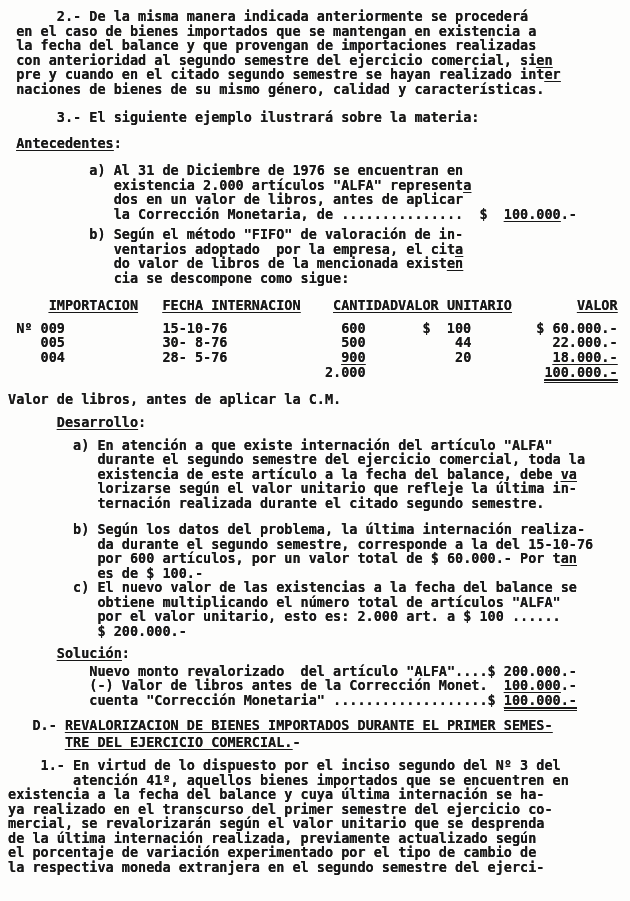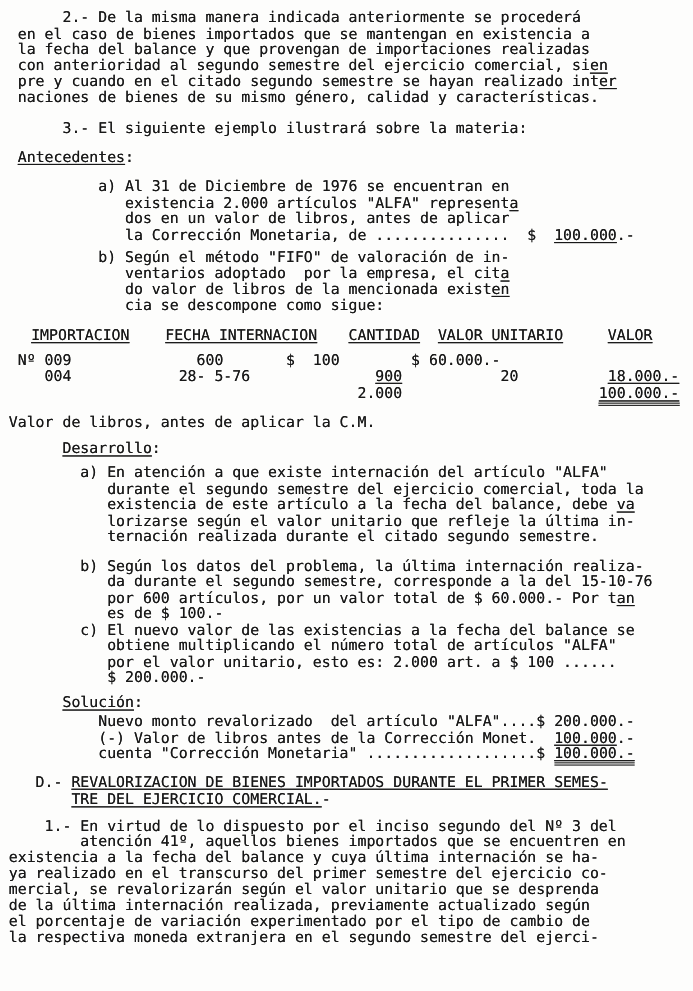--- a/index.html
+++ b/index.html
@@ -7,21 +7,21 @@
     width:630px;height:901px;overflow:hidden;
     background:#fdfdfc;
     font-family:"DejaVu Sans Mono","Liberation Mono",monospace;
   }
   #doc{
     box-sizing:border-box;
     width:630px;height:670px;
     padding:5px 0 0 8px;
     color:#181818;
     font-size:13.5px;
-    font-weight:normal;
+    font-weight:bold;
     line-height:14.5px;
     text-shadow:0 0 0.6px rgba(20,20,20,0.85);
   }
   .block{margin:0;}
   .line{white-space:pre;}
   .u{text-decoration:underline;text-underline-offset:2px;}
   .uu{text-decoration:underline;text-underline-offset:2px;border-bottom:3px double #181818;padding-bottom:0px;}
 
   
   .b-paragraph-2{margin-top:4px;}
@@ -43,21 +43,21 @@
   
   .trow{white-space:pre;display:flex;line-height:14.5px;}
   .trow.thead{margin-bottom:8px;}
   .trow.totals{margin-top:1px;}
   .tc{display:inline-block;white-space:pre;}
   .c0{width:16ch;text-align:left;}
   .c1{width:20ch;text-align:left;}
   .c2{width:12ch;text-align:right;padding-right:4ch;box-sizing:border-box;}
   .c3{width:14ch;text-align:right;padding-right:5ch;box-sizing:border-box;}
   .c4{width:13ch;text-align:right;}
-  .thead .tc{text-align:center;padding:0;}
+  .thead .tc{text-align:right;padding:0;}
 </style>
 </head>
 <body>
 
 <main id="doc">
     <section class="block b-paragraph-2">
       <div class="line">      2.- De la misma manera indicada anteriormente se procederá</div>
       <div class="line"> en el caso de bienes importados que se mantengan en existencia a</div>
       <div class="line"> la fecha del balance y que provengan de importaciones realizadas</div>
       <div class="line"> con anterioridad al segundo semestre del ejercicio comercial, si<span class="u">en</span></div>
@@ -77,21 +77,22 @@
       <div class="line">             la Corrección Monetaria, de ...............  $  <span class="u">100.000</span>.-</div>
     </section>
     <section class="block b-antecedentes-item-b">
       <div class="line">          b) Según el método "FIFO" de valoración de in-</div>
       <div class="line">             ventarios adoptado  por la empresa, el cit<span class="u">a</span></div>
       <div class="line">             do valor de libros de la mencionada exist<span class="u">en</span></div>
       <div class="line">             cia se descompone como sigue:</div>
     </section>
     <section class="block b-table-importaciones">
       <div class="trow thead"><span class="tc c0"><span class="u">IMPORTACION</span></span><span class="tc c1"><span class="u">FECHA INTERNACION</span></span><span class="tc c2"><span class="u">CANTIDAD</span></span><span class="tc c3"><span class="u">VALOR UNITARIO</span></span><span class="tc c4">  <span class="u">VALOR</span></span></div>
-      <div class="trow"><span class="tc c0"> Nº 009</span><span class="tc c2">600</span><span class="tc c3">$  100</span><span class="tc c4">$ 60.000.-</span></div>
+      <div class="trow"><span class="tc c0"> Nº 009</span><span class="tc c1">   15-10-76</span><span class="tc c2">600</span><span class="tc c3">$  100</span><span class="tc c4">$ 60.000.-</span></div>
+      <div class="trow"><span class="tc c0">    005</span><span class="tc c1">   30- 8-76</span><span class="tc c2">500</span><span class="tc c3">44</span><span class="tc c4">22.000.-</span></div>
       <div class="trow"><span class="tc c0">    004</span><span class="tc c1">   28- 5-76</span><span class="tc c2"><span class="u">900</span></span><span class="tc c3">20</span><span class="tc c4"><span class="u">18.000.-</span></span></div>
       <div class="trow totals"><span class="tc c0"></span><span class="tc c1"></span><span class="tc c2">2.000</span><span class="tc c3"></span><span class="tc c4"><span class="uu">100.000.-</span></span></div>
     </section>
     <section class="block b-valor-de-libros">
       <div class="line">Valor de libros, antes de aplicar la C.M.</div>
     </section>
     <section class="block b-heading-desarrollo">
       <div class="line">      <span class="u">Desarrollo</span>:</div>
     </section>
     <section class="block b-desarrollo-item-a">

